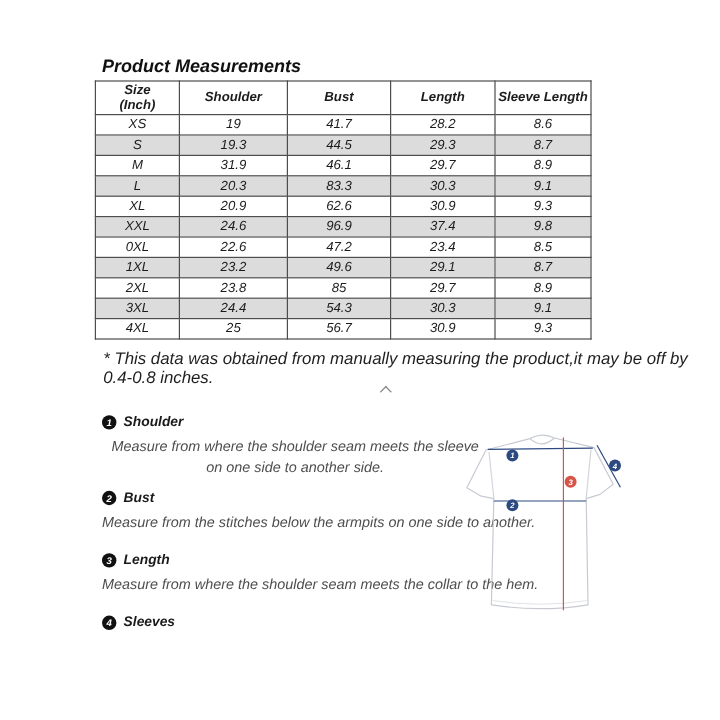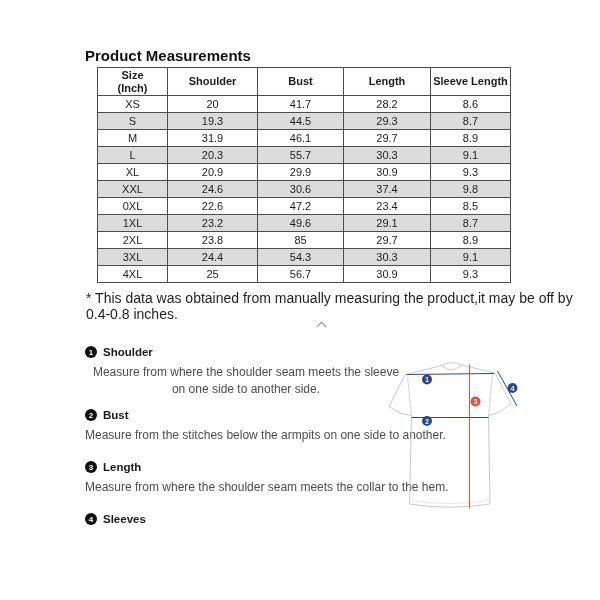--- a/index.html
+++ b/index.html
@@ -1,26 +1,26 @@
 <!DOCTYPE html>
 <html><head>
 <meta charset="utf-8">
 <style>
   * { margin: 0; padding: 0; box-sizing: border-box; }
   html, body { width: 600px; height: 600px; background: #ffffff; }
   body { font-family: "Liberation Sans", sans-serif; color: #1a1a1a; position: relative; overflow: hidden; }
-  #stage { position: absolute; inset: 0; width: 600px; height: 600px; }
+  #stage { position: absolute; inset: 0; width: 600px; height: 600px; font-style: italic; }
 
   .page-title {
     position: absolute; left: 85px; top: 47px;
     font-size: 15px; font-weight: bold; color: #111;
   }
 
   table.size-table {
-    position: absolute; left: 97px; top: 67px; width: 413px;
+    position: absolute; left: 79px; top: 67px; width: 413px;
     border-collapse: collapse; table-layout: fixed;
     font-size: 11px; color: #1c1c1c;
   }
   table.size-table th, table.size-table td {
     border: 1px solid #4d4d4d; text-align: center; vertical-align: middle;
     padding: 0; overflow: hidden; white-space: nowrap;
   }
   table.size-table thead tr { height: 28px; }
   table.size-table tbody tr { height: 17px; }
   table.size-table th { font-weight: bold; font-size: 11px; line-height: 1.15; }
@@ -89,21 +89,21 @@
         </th>
         <th>Shoulder</th>
         <th>Bust</th>
         <th>Length</th>
         <th>Sleeve Length</th>
       </tr>
     </thead>
     <tbody id="size-table-body">
         <tr>
           <td>XS</td>
-          <td>20</td>
+          <td>19</td>
           <td>41.7</td>
           <td>28.2</td>
           <td>8.6</td>
         </tr>
         <tr>
           <td>S</td>
           <td>19.3</td>
           <td>44.5</td>
           <td>29.3</td>
           <td>8.7</td>
@@ -111,35 +111,35 @@
         <tr>
           <td>M</td>
           <td>31.9</td>
           <td>46.1</td>
           <td>29.7</td>
           <td>8.9</td>
         </tr>
         <tr>
           <td>L</td>
           <td>20.3</td>
-          <td>55.7</td>
+          <td>83.3</td>
           <td>30.3</td>
           <td>9.1</td>
         </tr>
         <tr>
           <td>XL</td>
           <td>20.9</td>
-          <td>29.9</td>
+          <td>62.6</td>
           <td>30.9</td>
           <td>9.3</td>
         </tr>
         <tr>
           <td>XXL</td>
           <td>24.6</td>
-          <td>30.6</td>
+          <td>96.9</td>
           <td>37.4</td>
           <td>9.8</td>
         </tr>
         <tr>
           <td>0XL</td>
           <td>22.6</td>
           <td>47.2</td>
           <td>23.4</td>
           <td>8.5</td>
         </tr>

